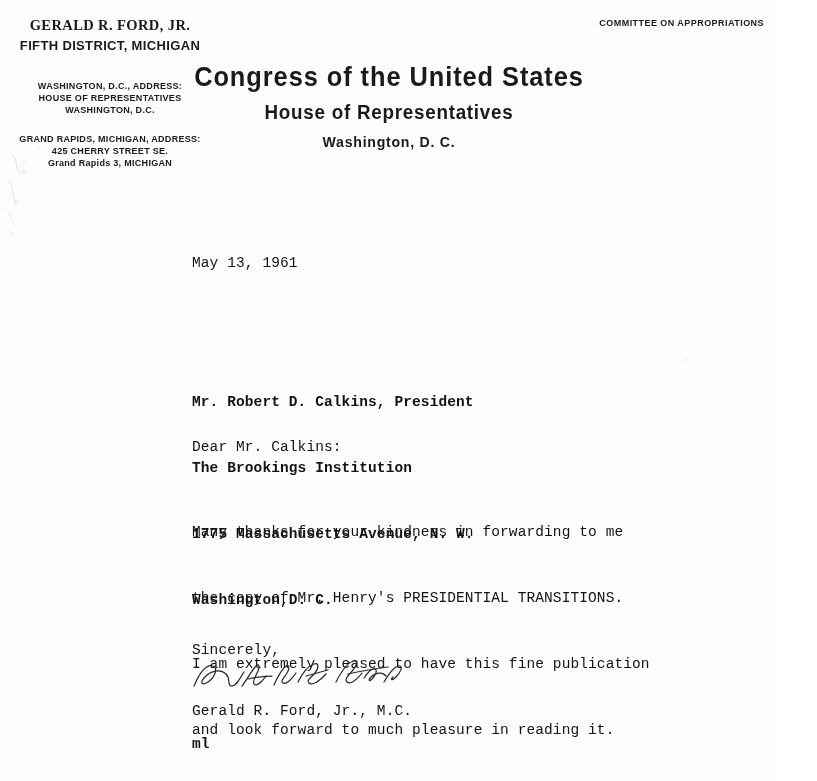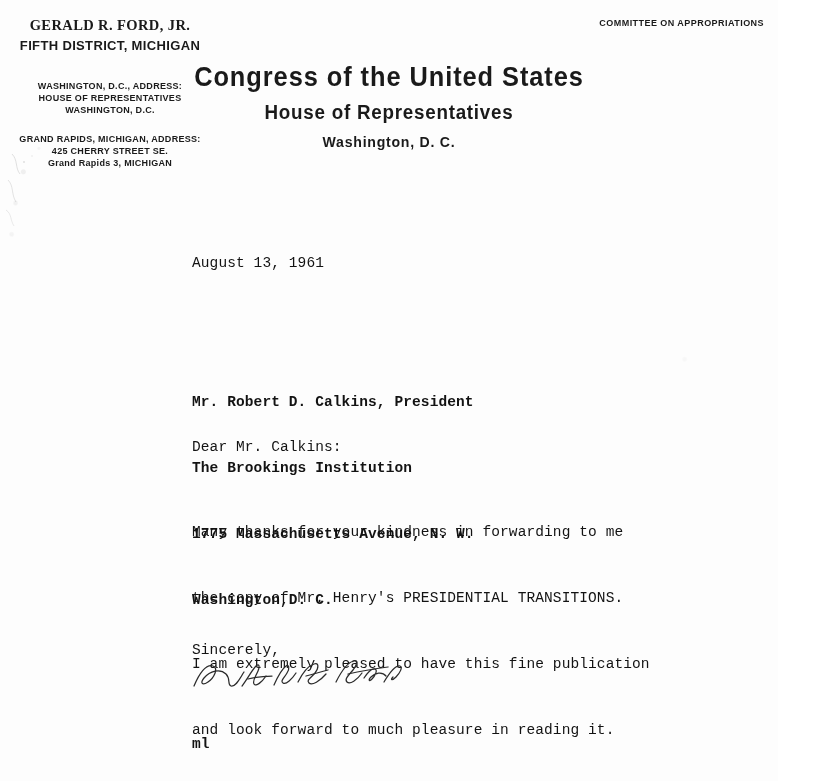--- a/index.html
+++ b/index.html
@@ -212,21 +212,21 @@
   </div>
 
   <div class="committee">COMMITTEE ON APPROPRIATIONS</div>
 
   <div class="masthead">
     <div class="mh-1">Congress of the United States</div>
     <div class="mh-2">House of Representatives</div>
     <div class="mh-3">Washington, D. C.</div>
   </div>
 
-  <div class="typed date">August 13, 1961</div>
+  <div class="typed date">May 13, 1961</div>
 
   <div class="typed addressee">
     <div>Mr. Robert D. Calkins, President</div>
     <div>The Brookings Institution</div>
     <div>1775 Massachusetts Avenue, N. W.</div>
     <div>Washington,D. C.</div>
   </div>
 
   <div class="typed salutation">Dear Mr. Calkins:</div>
 
@@ -248,16 +248,17 @@
       <path d="M88 33 C92 24, 96 17, 100 14 C103 12, 104 16, 101 21 C98 26, 94 29, 97 31 C100 33, 106 27, 110 21"></path>
       <path d="M112 30 C116 22, 122 14, 128 12 C133 10, 133 16, 129 21 C125 26, 120 28, 123 31 C126 34, 134 29, 140 22"></path>
       <path d="M120 24 C128 22, 134 20, 142 18"></path>
       <path d="M150 30 C156 18, 162 10, 168 9 C172 8, 171 13, 167 18 C163 23, 158 27, 161 30 C164 33, 171 28, 176 21"></path>
       <path d="M178 26 C182 20, 186 16, 189 17 C192 18, 189 24, 186 27 C183 30, 182 28, 185 25 C189 21, 196 19, 200 24"></path>
       <path d="M162 22 C176 19, 188 17, 202 15"></path>
       <path d="M198 30 C204 20, 210 13, 214 14 C217 15, 214 21, 210 25 C206 29, 204 28, 207 25"></path>
     </g>
   </svg>
 
+  <div class="typed signer">Gerald R. Ford, Jr., M.C.</div>
 
   <div class="typed initials">ml</div>
 
 </div>
 
 </body></html>

